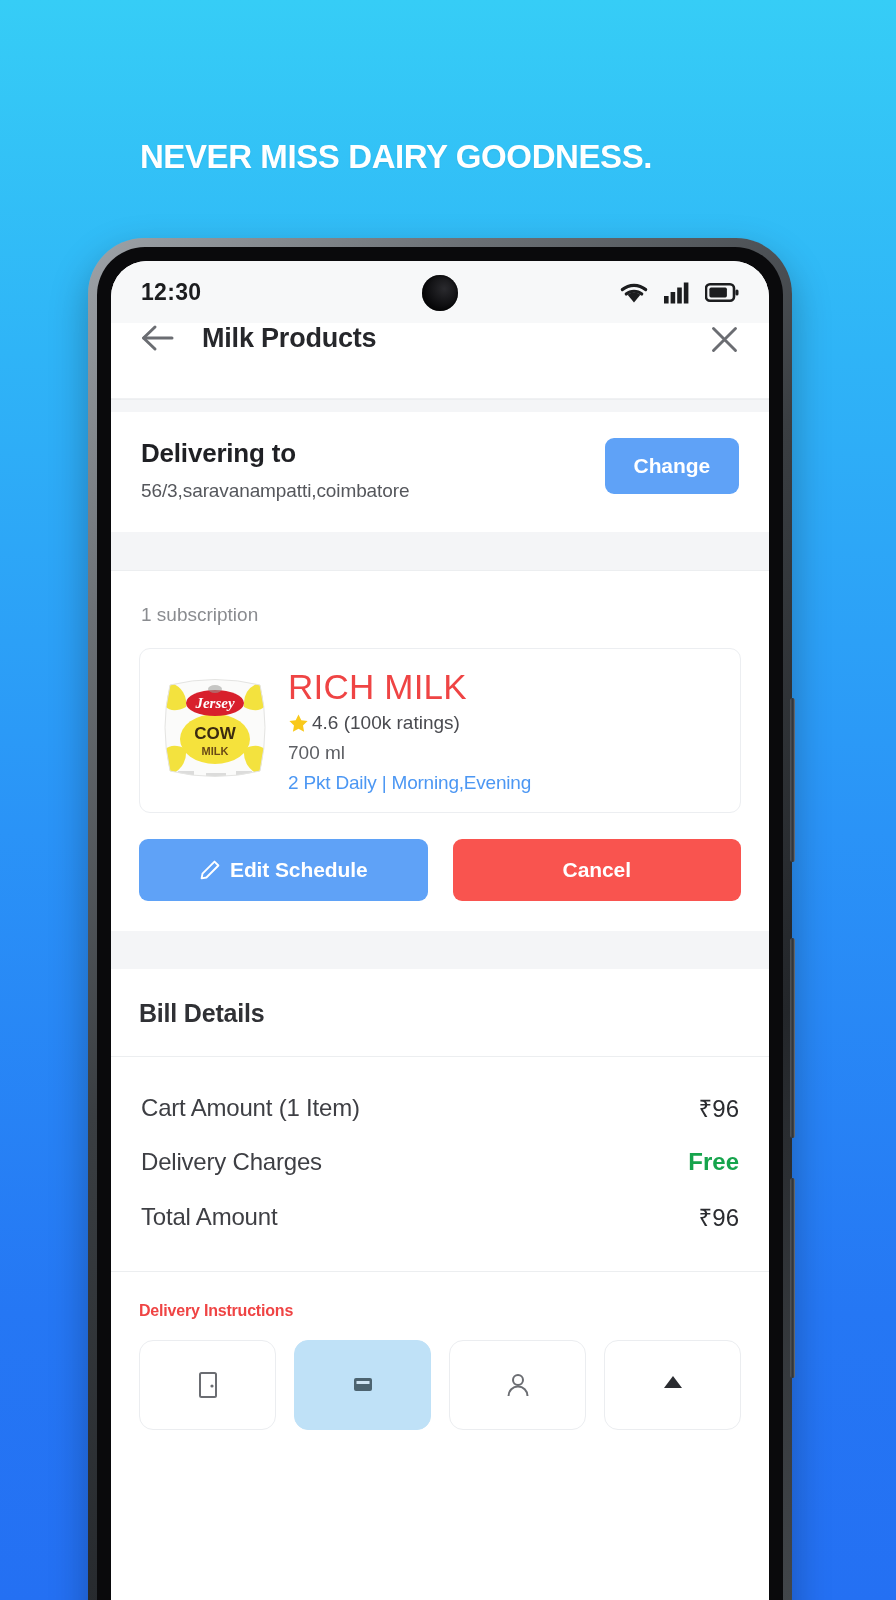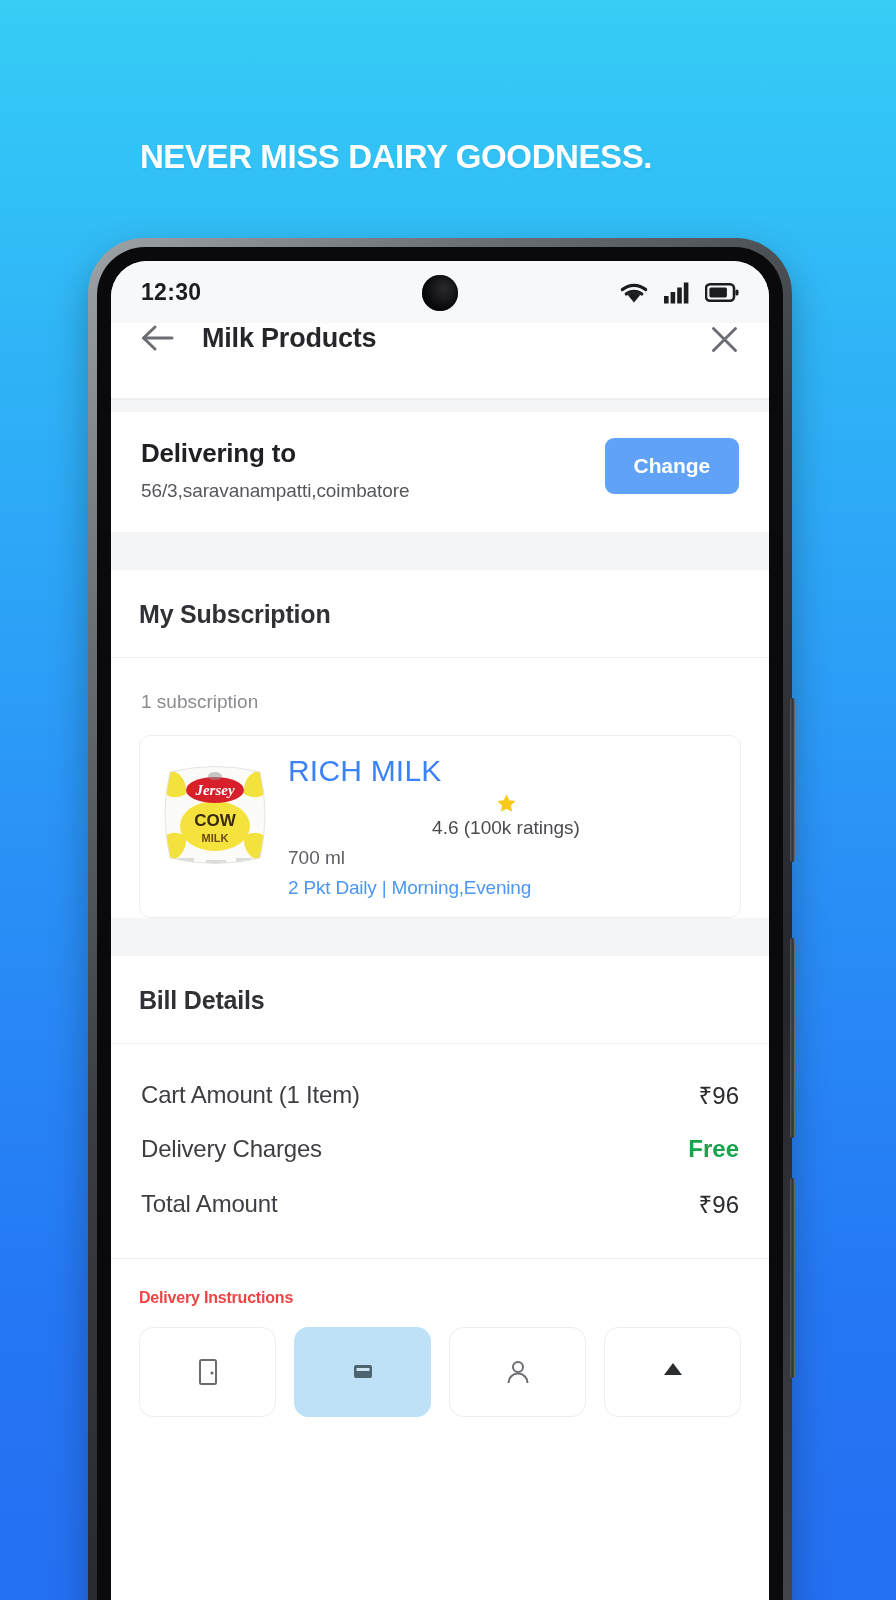--- a/index.html
+++ b/index.html
@@ -126,22 +126,22 @@
     padding: 18px 16px 18px 16px;
     display: flex;
     background: #fff;
   }
   .prod-img {
     width: 118px; height: 122px;
     flex: 0 0 118px;
     position: relative;
   }
   .prod-info { flex: 1; padding-left: 14px; min-width: 0; }
-  .prod-name { font-size: 30px; font-weight: 500; color: #3b82f6; letter-spacing: .2px; }
-  .prod-rating { font-size: 19px; color: #4a4b50; margin-top: 5px; display: flex; align-items: center; gap: 3px; flex-direction: column; }
+  .prod-name { font-size: 35px; font-weight: 500; color: #ef4444; letter-spacing: .2px; }
+  .prod-rating { font-size: 19px; color: #4a4b50; margin-top: 5px; display: flex; align-items: center; gap: 3px; }
   .prod-size { font-size: 19px; color: #5d5f64; margin-top: 8px; }
   .prod-sched { font-size: 19px; color: #4c97f3; margin-top: 8px; letter-spacing: -.2px; }
   .prod-right { flex: 0 0 auto; display: flex; flex-direction: column; align-items: flex-end; justify-content: space-between; padding-left: 6px; }
   .free-del { font-size: 16px; color: #20864a; font-weight: 600; white-space: nowrap; }
   .prod-price { font-size: 34px; color: #17417f; font-weight: 500; white-space: nowrap; letter-spacing: -.5px; }
 
   
   .actions { display: flex; gap: 25px; padding: 26px 28px 30px 28px; background:#fff; }
   .btn {
     flex: 1; border: none; border-radius: 9px;
@@ -237,21 +237,20 @@
       <div class="addr-block">
         <div>
           <div class="addr-title">Delivering to</div>
           <div class="addr-text">56/3,saravanampatti,coimbatore</div>
         </div>
         <button class="change-btn">Change</button>
       </div>
 
       <div class="sep-tall"></div>
 
-      <div class="section-head">My Subscription</div>
       <div class="sep-thin"></div>
 
       <div class="sub-period">
         <div class="sub-period-sub">1 subscription</div>
       </div>
 
       <div class="prod-wrap">
         <div class="prod-card">
           <div class="prod-img">
             <svg width="118" height="122" viewBox="0 0 118 122">
@@ -290,20 +289,33 @@
               </span>
               <span>4.6 (100k ratings)</span>
             </div>
             <div class="prod-size">700 ml</div>
             <div class="prod-sched">2 Pkt Daily  | Morning,Evening</div>
           </div>
 
         </div>
       </div>
 
+      <div class="actions">
+        <button class="btn btn-edit">
+          <span>
+            <svg width="22" height="22" viewBox="0 0 22 22">
+              <path d="M15.5 2.6 L19.4 6.5 L7.4 18.5 L2.6 19.4 L3.5 14.6 Z" fill="none" stroke="#ffffff" stroke-width="1.9" stroke-linejoin="round"></path>
+            </svg>
+          </span>
+          <span>Edit Schedule</span>
+        </button>
+        <button class="btn btn-cancel">
+          <span>Cancel</span>
+        </button>
+      </div>
 
       <div class="sep-tall"></div>
 
       <div class="section-head">Bill Details</div>
       <div class="sep-thin"></div>
 
       <div class="bill-rows">
         <div class="bill-row">
           <span class="bill-label">Cart Amount (1 Item)</span>
           <span class="bill-val">₹96</span>

